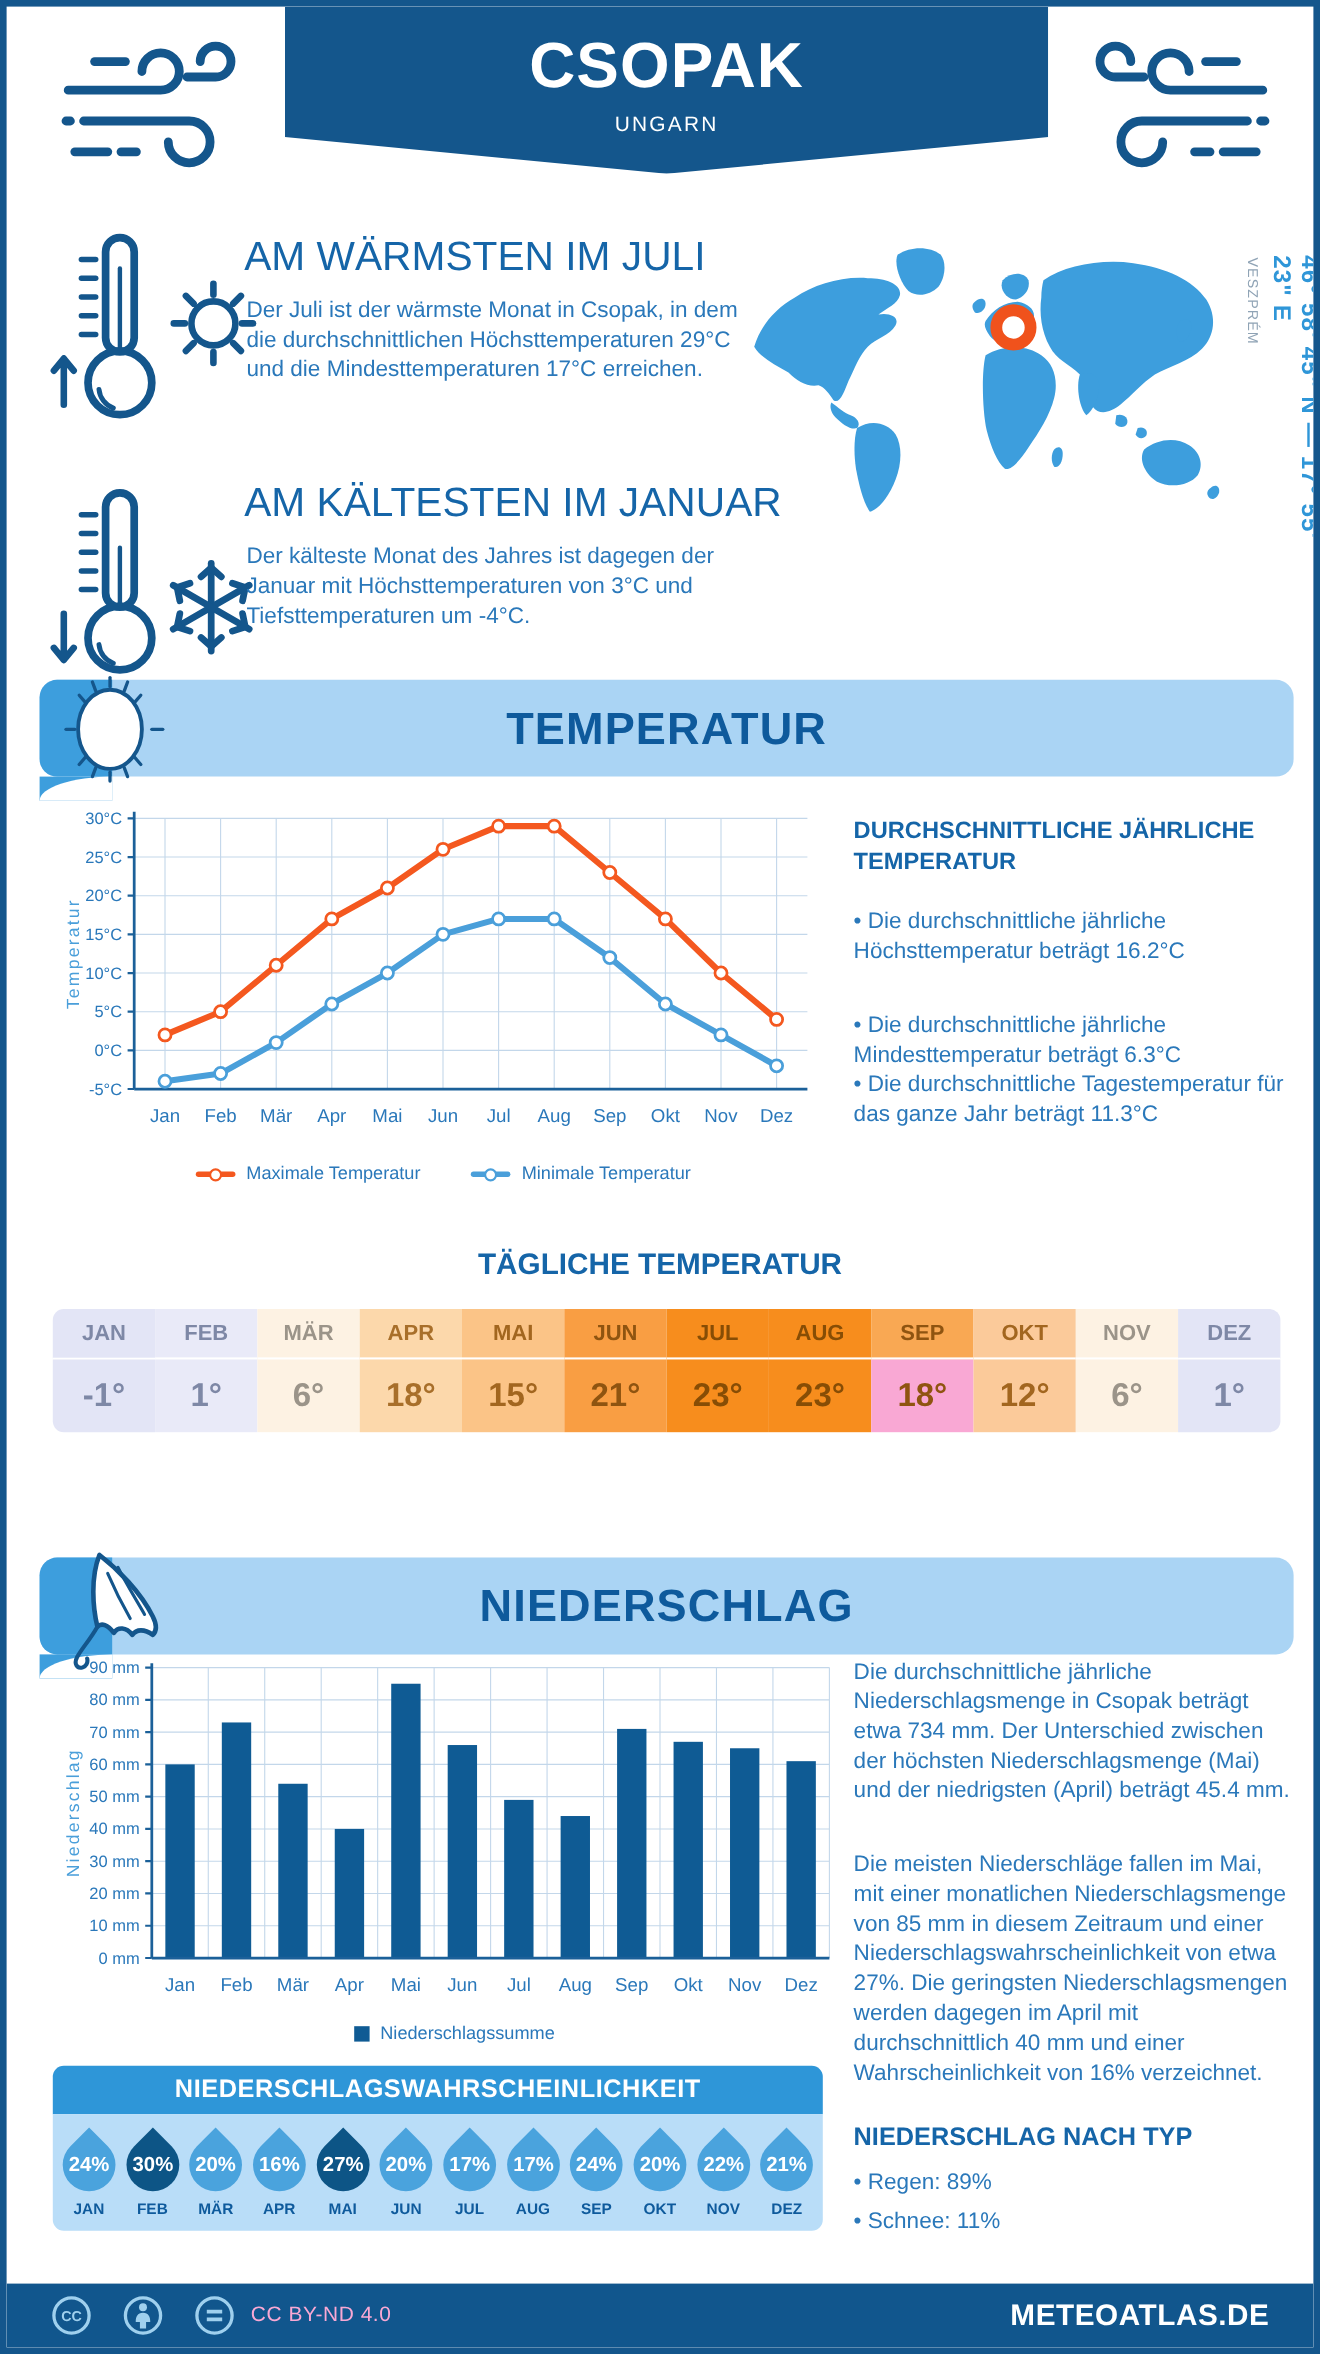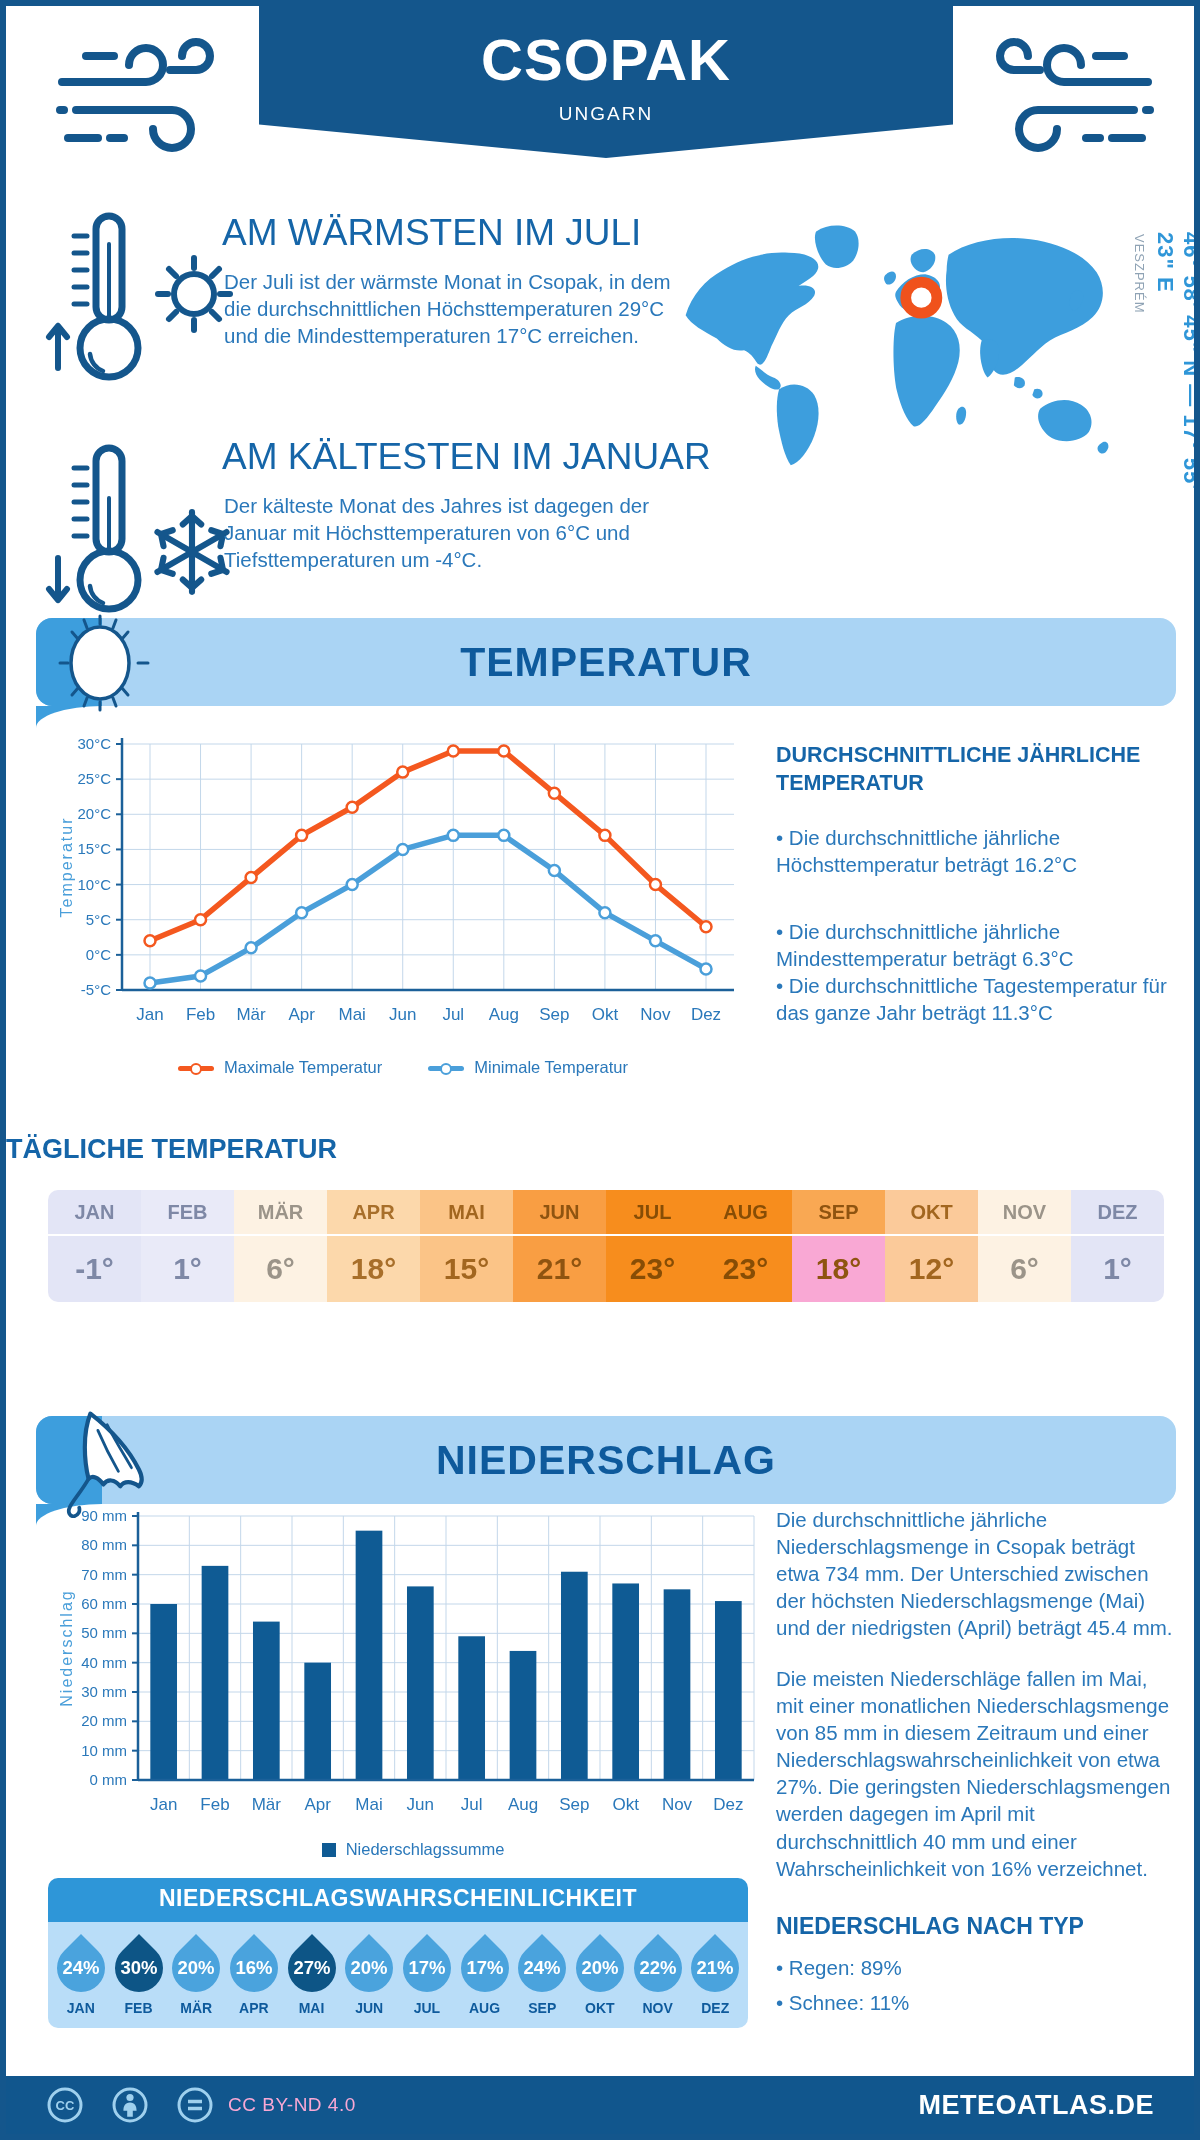--- a/index.html
+++ b/index.html
@@ -36,21 +36,21 @@
   .lgl{display:inline-block;width:36px;height:5px;border-radius:3px;position:relative;margin-right:10px;vertical-align:middle;}
   .lgd{position:absolute;left:50%;top:50%;transform:translate(-50%,-50%);width:8px;height:8px;
        background:#fff;border:2.5px solid;border-radius:50%;}
   .lgsq{display:inline-block;width:14px;height:14px;margin-right:10px;vertical-align:-2px;}
 
   
   .aside-head{font-size:21.5px;font-weight:bold;color:#1565a8;line-height:1.3;}
   .aside-p{font-size:20.5px;color:#2a78ba;line-height:1.32;}
 
   
-  .daily-title{left:0;width:100%;font-size:27px;font-weight:bold;color:#1565a8;}
+  .daily-title{left:0;width:100%;text-align:center;font-size:27px;font-weight:bold;color:#1565a8;}
   .ttable{left:42px;width:1116px;display:flex;}
   .tcell{flex:1;text-align:center;}
   .tcell .m{height:44px;line-height:44px;font-size:20px;font-weight:bold;border-bottom:2px solid #fff;}
   .tcell .v{height:66px;line-height:66px;font-size:30px;font-weight:bold;}
   .tcell:first-child .m{border-top-left-radius:10px;}
   .tcell:first-child .v{border-bottom-left-radius:10px;}
   .tcell:last-child .m{border-top-right-radius:10px;}
   .tcell:last-child .v{border-bottom-right-radius:10px;}
 
   
@@ -168,21 +168,21 @@
           <path d="M36,72 L45,80 L54,72"></path>
         </g>
       <g transform="rotate(120 45 45)">
           <path d="M45,6 V84"></path>
           <path d="M36,18 L45,10 L54,18"></path>
           <path d="M36,72 L45,80 L54,72"></path>
         </g>
     </g>
   </svg>
   <div class="abs hl-head" style="left:216px;top:430px">AM KÄLTESTEN IM JANUAR</div>
-  <div class="abs hl-text" style="left:218px;top:486px;width:480px">Der kälteste Monat des Jahres ist dagegen der Januar mit Höchsttemperaturen von 6°C und Tiefsttemperaturen um -4°C.</div>
+  <div class="abs hl-text" style="left:218px;top:486px;width:480px">Der kälteste Monat des Jahres ist dagegen der Januar mit Höchsttemperaturen von 3°C und Tiefsttemperaturen um -4°C.</div>
 
   <svg class="abs" style="left:666px;top:192px" width="448" height="322" viewBox="0 0 460 330">
     <g fill="#3d9edd">
       <path d="M14,120 C20,100 34,84 52,74 C70,62 96,54 120,56 C138,56 152,62 150,72 C148,80 138,84 130,90 C140,88 150,92 146,100 C140,110 128,112 120,120 C112,128 108,140 102,152 C98,162 94,174 88,170 C84,164 80,158 74,156 C64,158 54,152 46,144 C32,136 20,130 14,120 Z"></path>
       <path d="M86,172 C92,176 98,182 104,184 C110,186 114,192 110,196 C104,198 96,192 90,186 C86,182 84,176 86,172 Z"></path>
       <path d="M110,196 C122,188 138,190 146,202 C152,212 152,228 146,244 C140,260 130,272 122,274 C116,266 112,250 109,234 C107,220 107,206 110,196 Z"></path>
       <path d="M148,34 C160,26 178,26 188,34 C194,42 192,56 186,64 C178,72 166,74 158,68 C150,60 144,42 148,34 Z"></path>
       <path d="M220,78 C224,74 230,74 230,80 C230,86 224,90 220,88 C217,84 217,80 220,78 Z"></path>
       <path d="M246,58 C254,50 266,50 270,58 C272,66 266,74 258,76 C250,76 242,66 246,58 Z"></path>
       <path d="M230,96 C236,86 248,78 260,78 C272,80 278,88 274,96 C270,104 262,106 254,112 C246,116 238,116 234,110 C230,104 228,100 230,96 Z"></path>
@@ -534,21 +534,21 @@
           <div class="drop" style="background: rgb(74, 163, 221);">
             <span class="pct">21%</span>
           </div>
           <div class="dmonth">DEZ</div>
         </div>
       </div>
   </div>
 
   <div class="abs" style="left:770px;top:1500px;width:402px">
     <div class="aside-p">Die durchschnittliche jährliche Niederschlagsmenge in Csopak beträgt etwa 734 mm. Der Unterschied zwischen der höchsten Niederschlagsmenge (Mai) und der niedrigsten (April) beträgt 45.4 mm.</div>
-    <div class="aside-p" style="margin-top:24px">Die meisten Niederschläge fallen im Mai, mit einer monatlichen Niederschlagsmenge von 85 mm in diesem Zeitraum und einer Niederschlagswahrscheinlichkeit von etwa 27%. Die geringsten Niederschlagsmengen werden dagegen im April mit durchschnittlich 40 mm und einer Wahrscheinlichkeit von 16% verzeichnet.</div>
+    <div class="aside-p" style="margin-top:40px">Die meisten Niederschläge fallen im Mai, mit einer monatlichen Niederschlagsmenge von 85 mm in diesem Zeitraum und einer Niederschlagswahrscheinlichkeit von etwa 27%. Die geringsten Niederschlagsmengen werden dagegen im April mit durchschnittlich 40 mm und einer Wahrscheinlichkeit von 16% verzeichnet.</div>
     <div class="aside-head" style="margin-top:30px;font-size:23px">NIEDERSCHLAG NACH TYP</div>
     <div class="aside-p" style="margin-top:12px">• Regen: 89%</div>
     <div class="aside-p" style="margin-top:8px">• Schnee: 11%</div>
   </div>
 
   <div class="abs footer">
     <span class="ccicons">
       <svg width="38" height="38" viewBox="0 0 38 38">
         <circle cx="19" cy="19" r="16" fill="none" stroke="#9fd0ee" stroke-width="3"></circle>
         <text x="19" y="24" text-anchor="middle" font-size="13" font-weight="bold" fill="#9fd0ee" font-family="Liberation Sans, sans-serif">CC</text>

